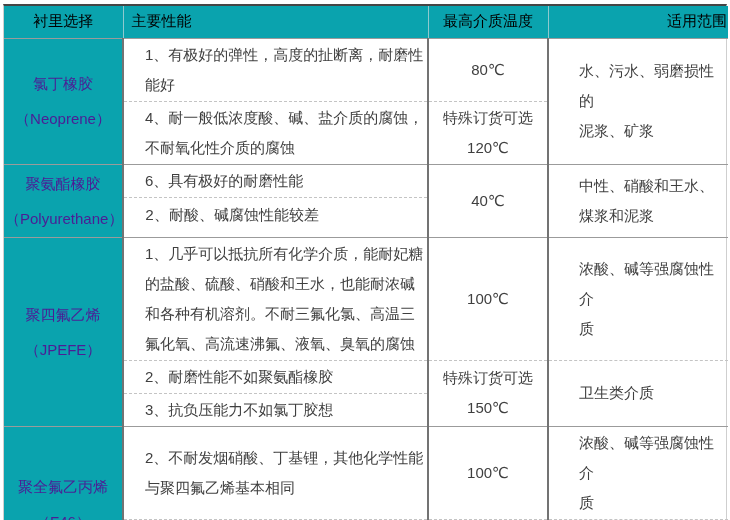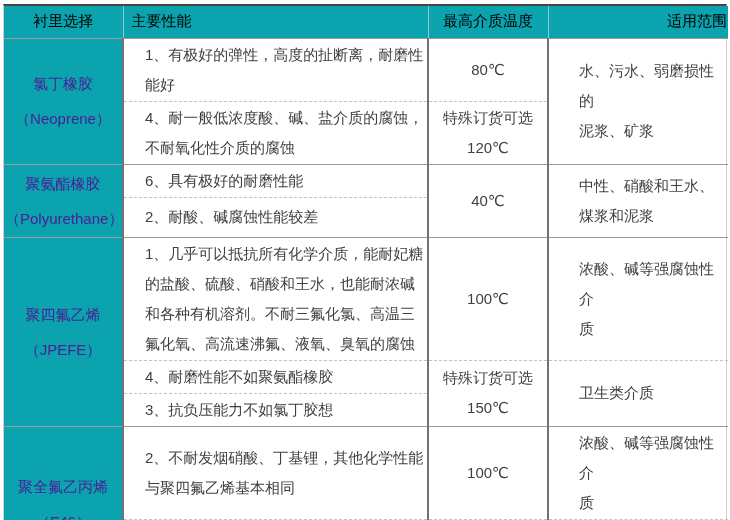--- a/index.html
+++ b/index.html
@@ -85,21 +85,21 @@
     white-space: pre-line;
     line-height: 30px;
   }
 
   td.bb-solid { border-bottom: 1px solid #9b9b9b; }
   td.bb-dash  { border-bottom: 1px dashed #c4c4c4; }
 
   tr.r1 { height: 59px; }
   tr.r2 { height: 57px; }
   tr.r3 { height: 31px; }
-  tr.r4 { height: 40px; }
+  tr.r4 { height: 40px; font-family: Liberation Mono, monospace; }
   tr.r5 { height: 117px; }
   tr.r6 { height: 28px; }
   tr.r7 { height: 29px; padding-left: 7px; }
   tr.r8 { height: 61px; }
   tr.r9 { height: 58px; }
 </style>
 </head>
 <body>
 
 <div class="page">
@@ -153,21 +153,21 @@
 （JPEFE）</td>
         <td class="perf bb-dash">1、几乎可以抵抗所有化学介质，能耐妃糖
 的盐酸、硫酸、硝酸和王水，也能耐浓碱
 和各种有机溶剂。不耐三氟化氯、高温三
 氟化氧、高流速沸氟、液氧、臭氧的腐蚀</td>
         <td class="temp bb-dash">100℃</td>
         <td class="scope bb-dash">浓酸、碱等强腐蚀性介
 质</td>
       </tr>
       <tr class="r6">
-        <td class="perf bb-dash">4、耐磨性能不如聚氨酯橡胶</td>
+        <td class="perf bb-dash">2、耐磨性能不如聚氨酯橡胶</td>
         <td class="temp bb-solid" rowspan="2">特殊订货可选
 150℃</td>
         <td class="scope bb-solid" rowspan="2">卫生类介质</td>
       </tr>
       <tr class="r7">
         <td class="perf bb-solid">3、抗负压能力不如氯丁胶想</td>
       </tr>
 
       <tr class="r8">
         <td class="mat" rowspan="2">聚全氟乙丙烯

